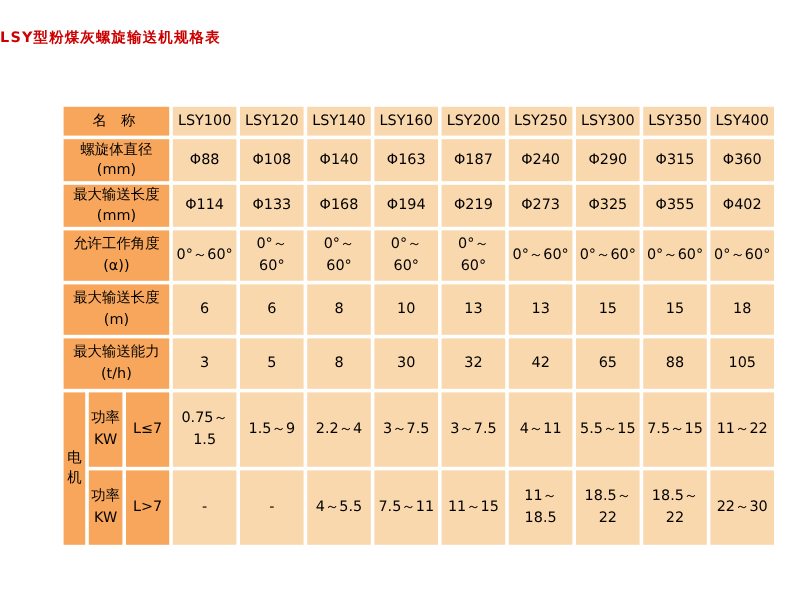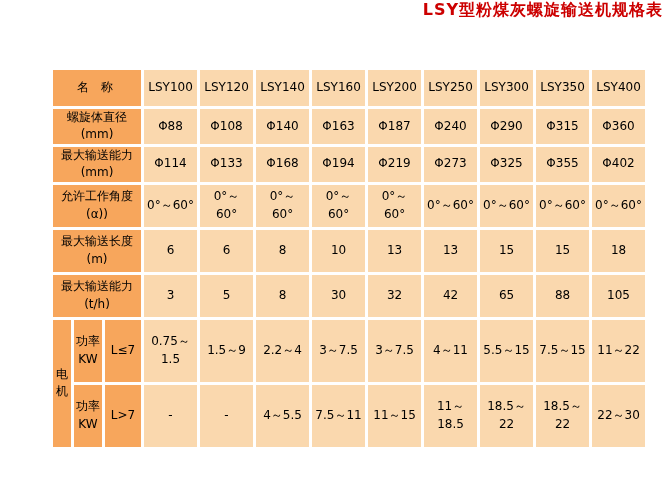--- a/index.html
+++ b/index.html
@@ -5,24 +5,24 @@
   html, body {
     margin: 0;
     padding: 0;
     background: #ffffff;
     width: 663px;
     height: 494px;
     font-family: "DejaVu Sans", sans-serif;
     color: #000000;
   }
   .page-title {
-    margin-top: 0;
-    text-align: right;
+    margin-top: 23px;
+    text-align: left;
     color: #CC0000;
-    font-size: 16px;
+    font-size: 12px;
     font-weight: bold;
     letter-spacing: 1px;
   }
   table.spec {
     margin-top: 46px;
     margin-left: 50px;
     border-collapse: separate;
     border-spacing: 3px;
     table-layout: fixed;
     width: 598px;
@@ -33,21 +33,21 @@
     text-align: center;
     vertical-align: middle;
     font-size: 12px;
     white-space: pre-line;
     overflow: hidden;
     line-height: 1.45;
   }
   td.h { background: #F7A65C; }
   td.d { background: #FAD8AE; }
   td.lbl { font-size: 13px; }
-  tr.r0 td { height: 36px; }
+  tr.r0 td { height: 24px; }
   tr.r1 td, tr.r2 td { height: 23px; }
   tr.r3 td, tr.r4 td, tr.r5 td { height: 42px; }
   tr.r6 td, tr.r7 td { height: 62px; }
   td.motor { line-height: 2.4; font-size: 13px; }
   td.power { line-height: 1.9; font-size: 12px; }
   td.name-hdr { letter-spacing: 4px; }
 </style>
 </head>
 <body>
 
@@ -90,21 +90,21 @@
     <td class="d">Φ140</td>
     <td class="d">Φ163</td>
     <td class="d">Φ187</td>
     <td class="d">Φ240</td>
     <td class="d">Φ290</td>
     <td class="d">Φ315</td>
     <td class="d">Φ360</td>
   </tr>
 
   <tr class="r2">
-    <td class="h lbl" colspan="3">最大输送能力(mm)</td>
+    <td class="h lbl" colspan="3">最大输送长度(mm)</td>
     <td class="d">Φ114</td>
     <td class="d">Φ133</td>
     <td class="d">Φ168</td>
     <td class="d">Φ194</td>
     <td class="d">Φ219</td>
     <td class="d">Φ273</td>
     <td class="d">Φ325</td>
     <td class="d">Φ355</td>
     <td class="d">Φ402</td>
   </tr>

